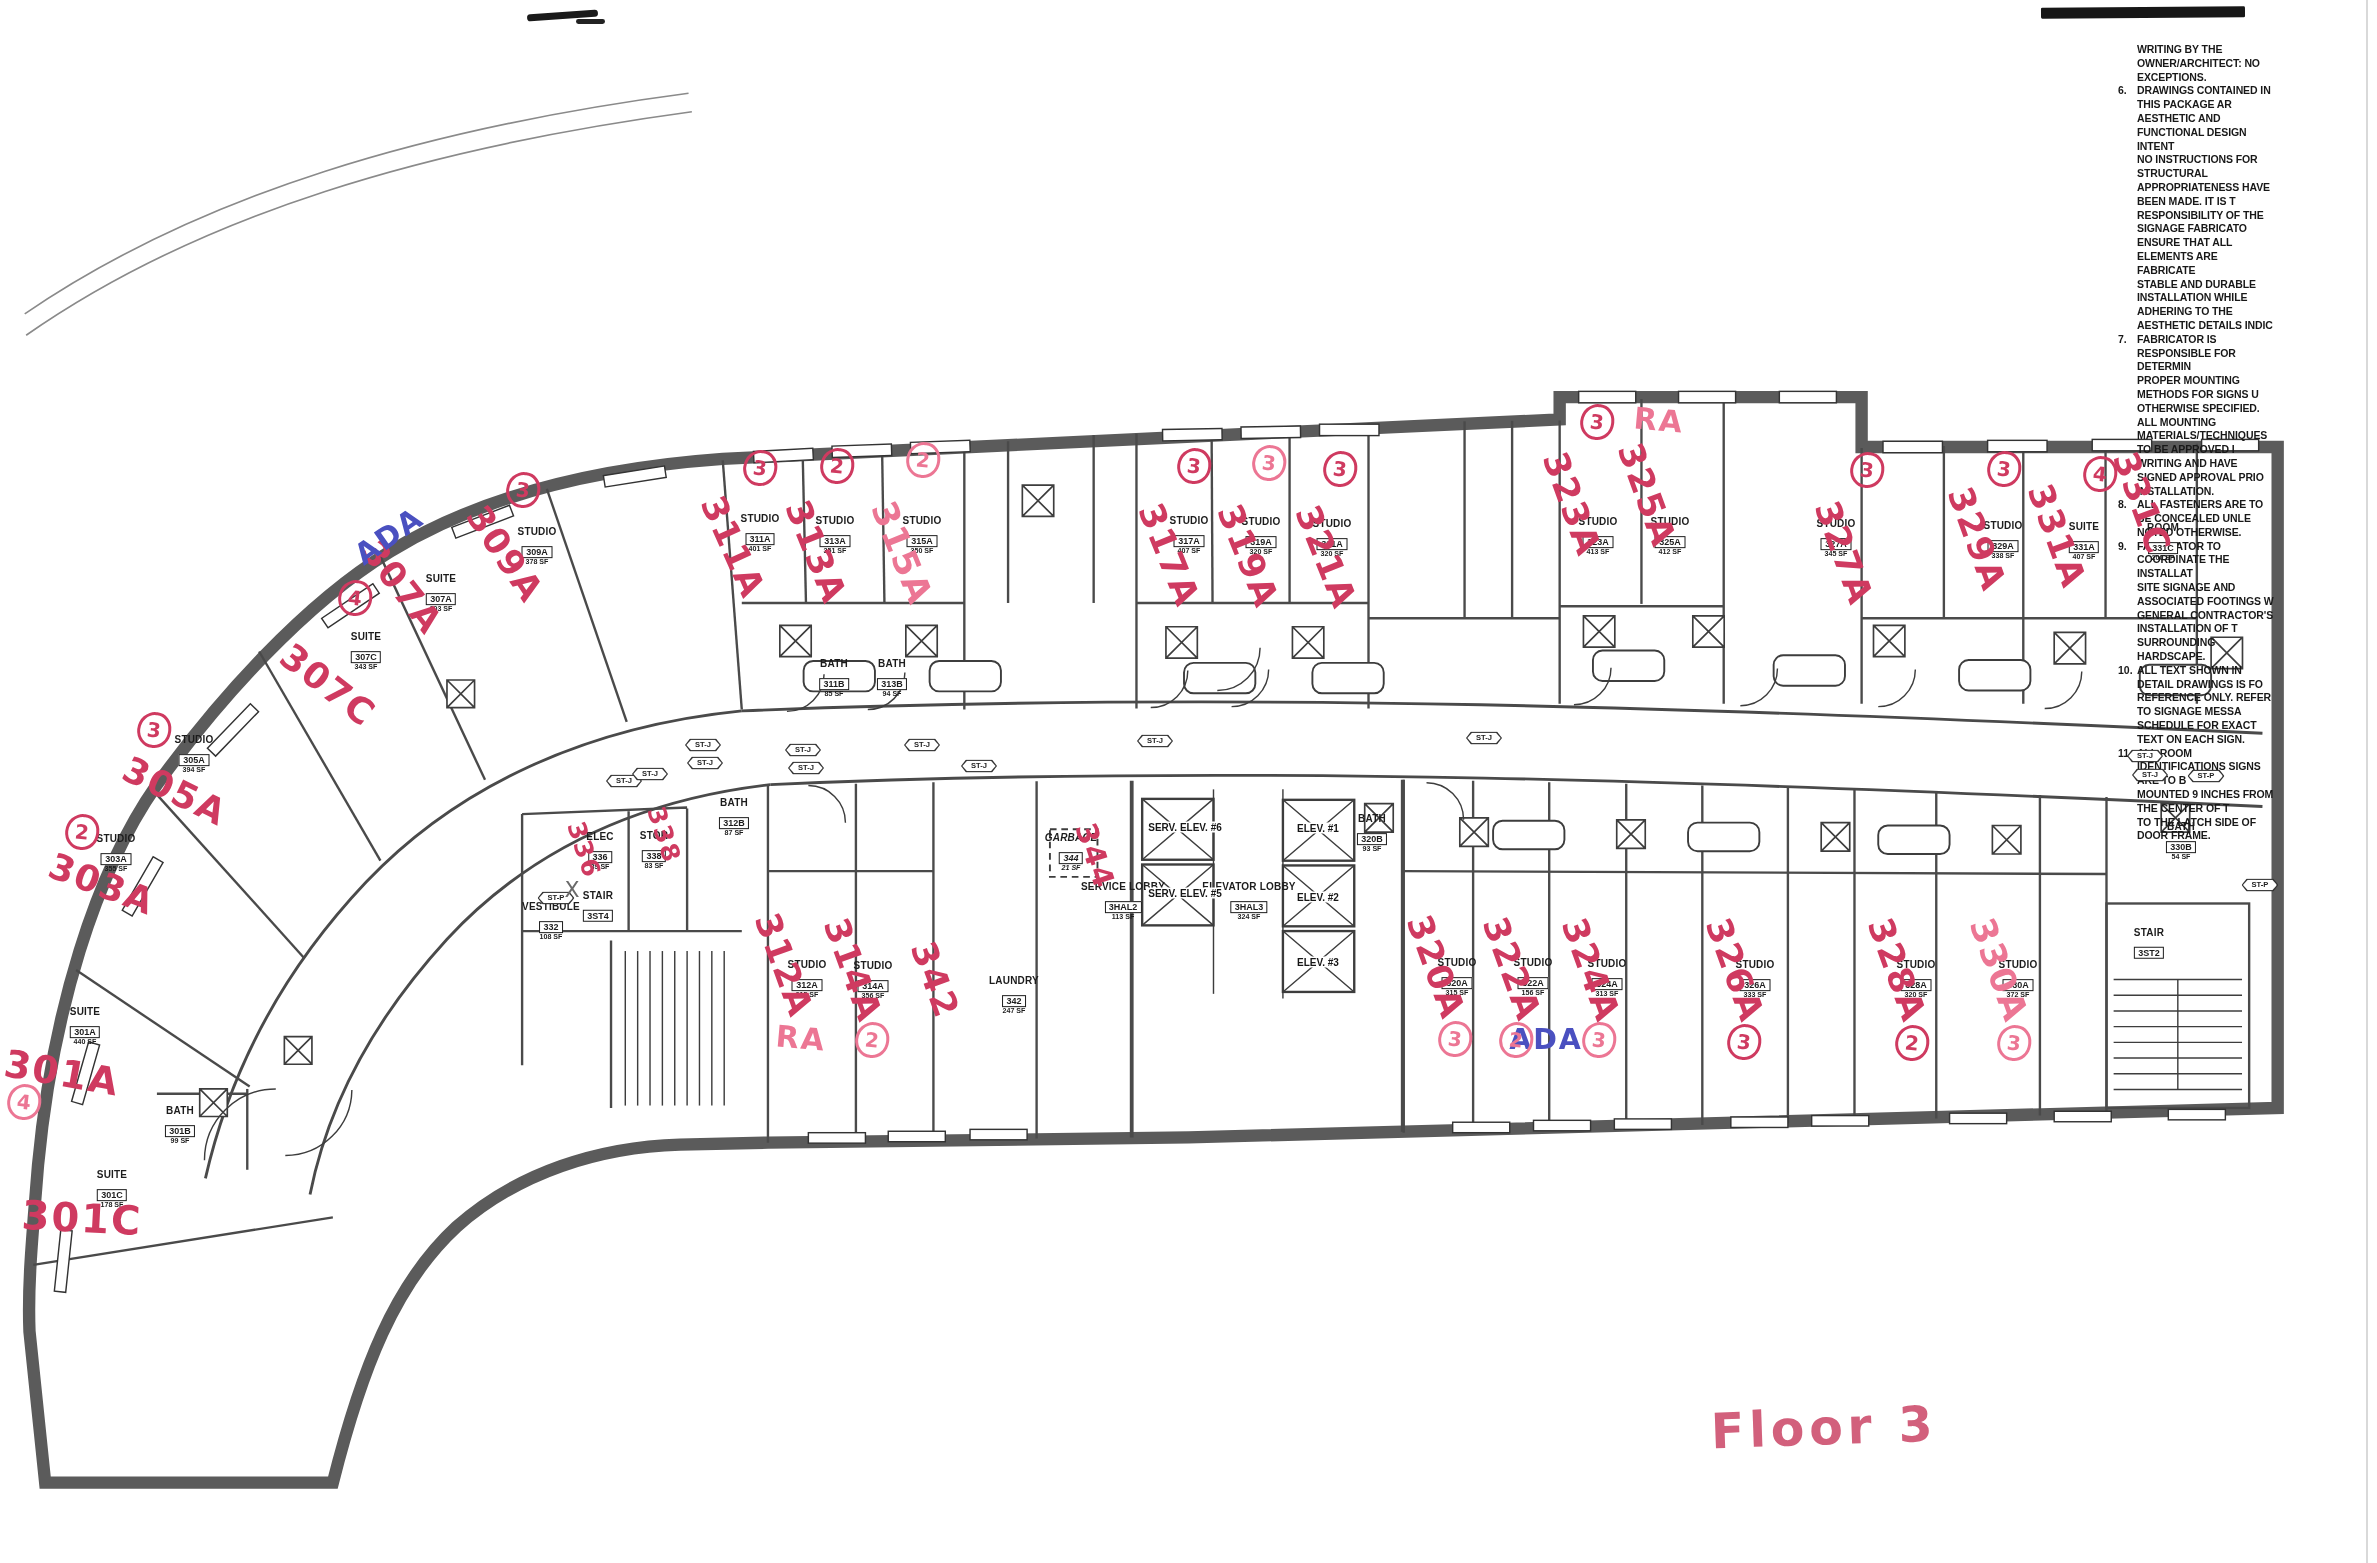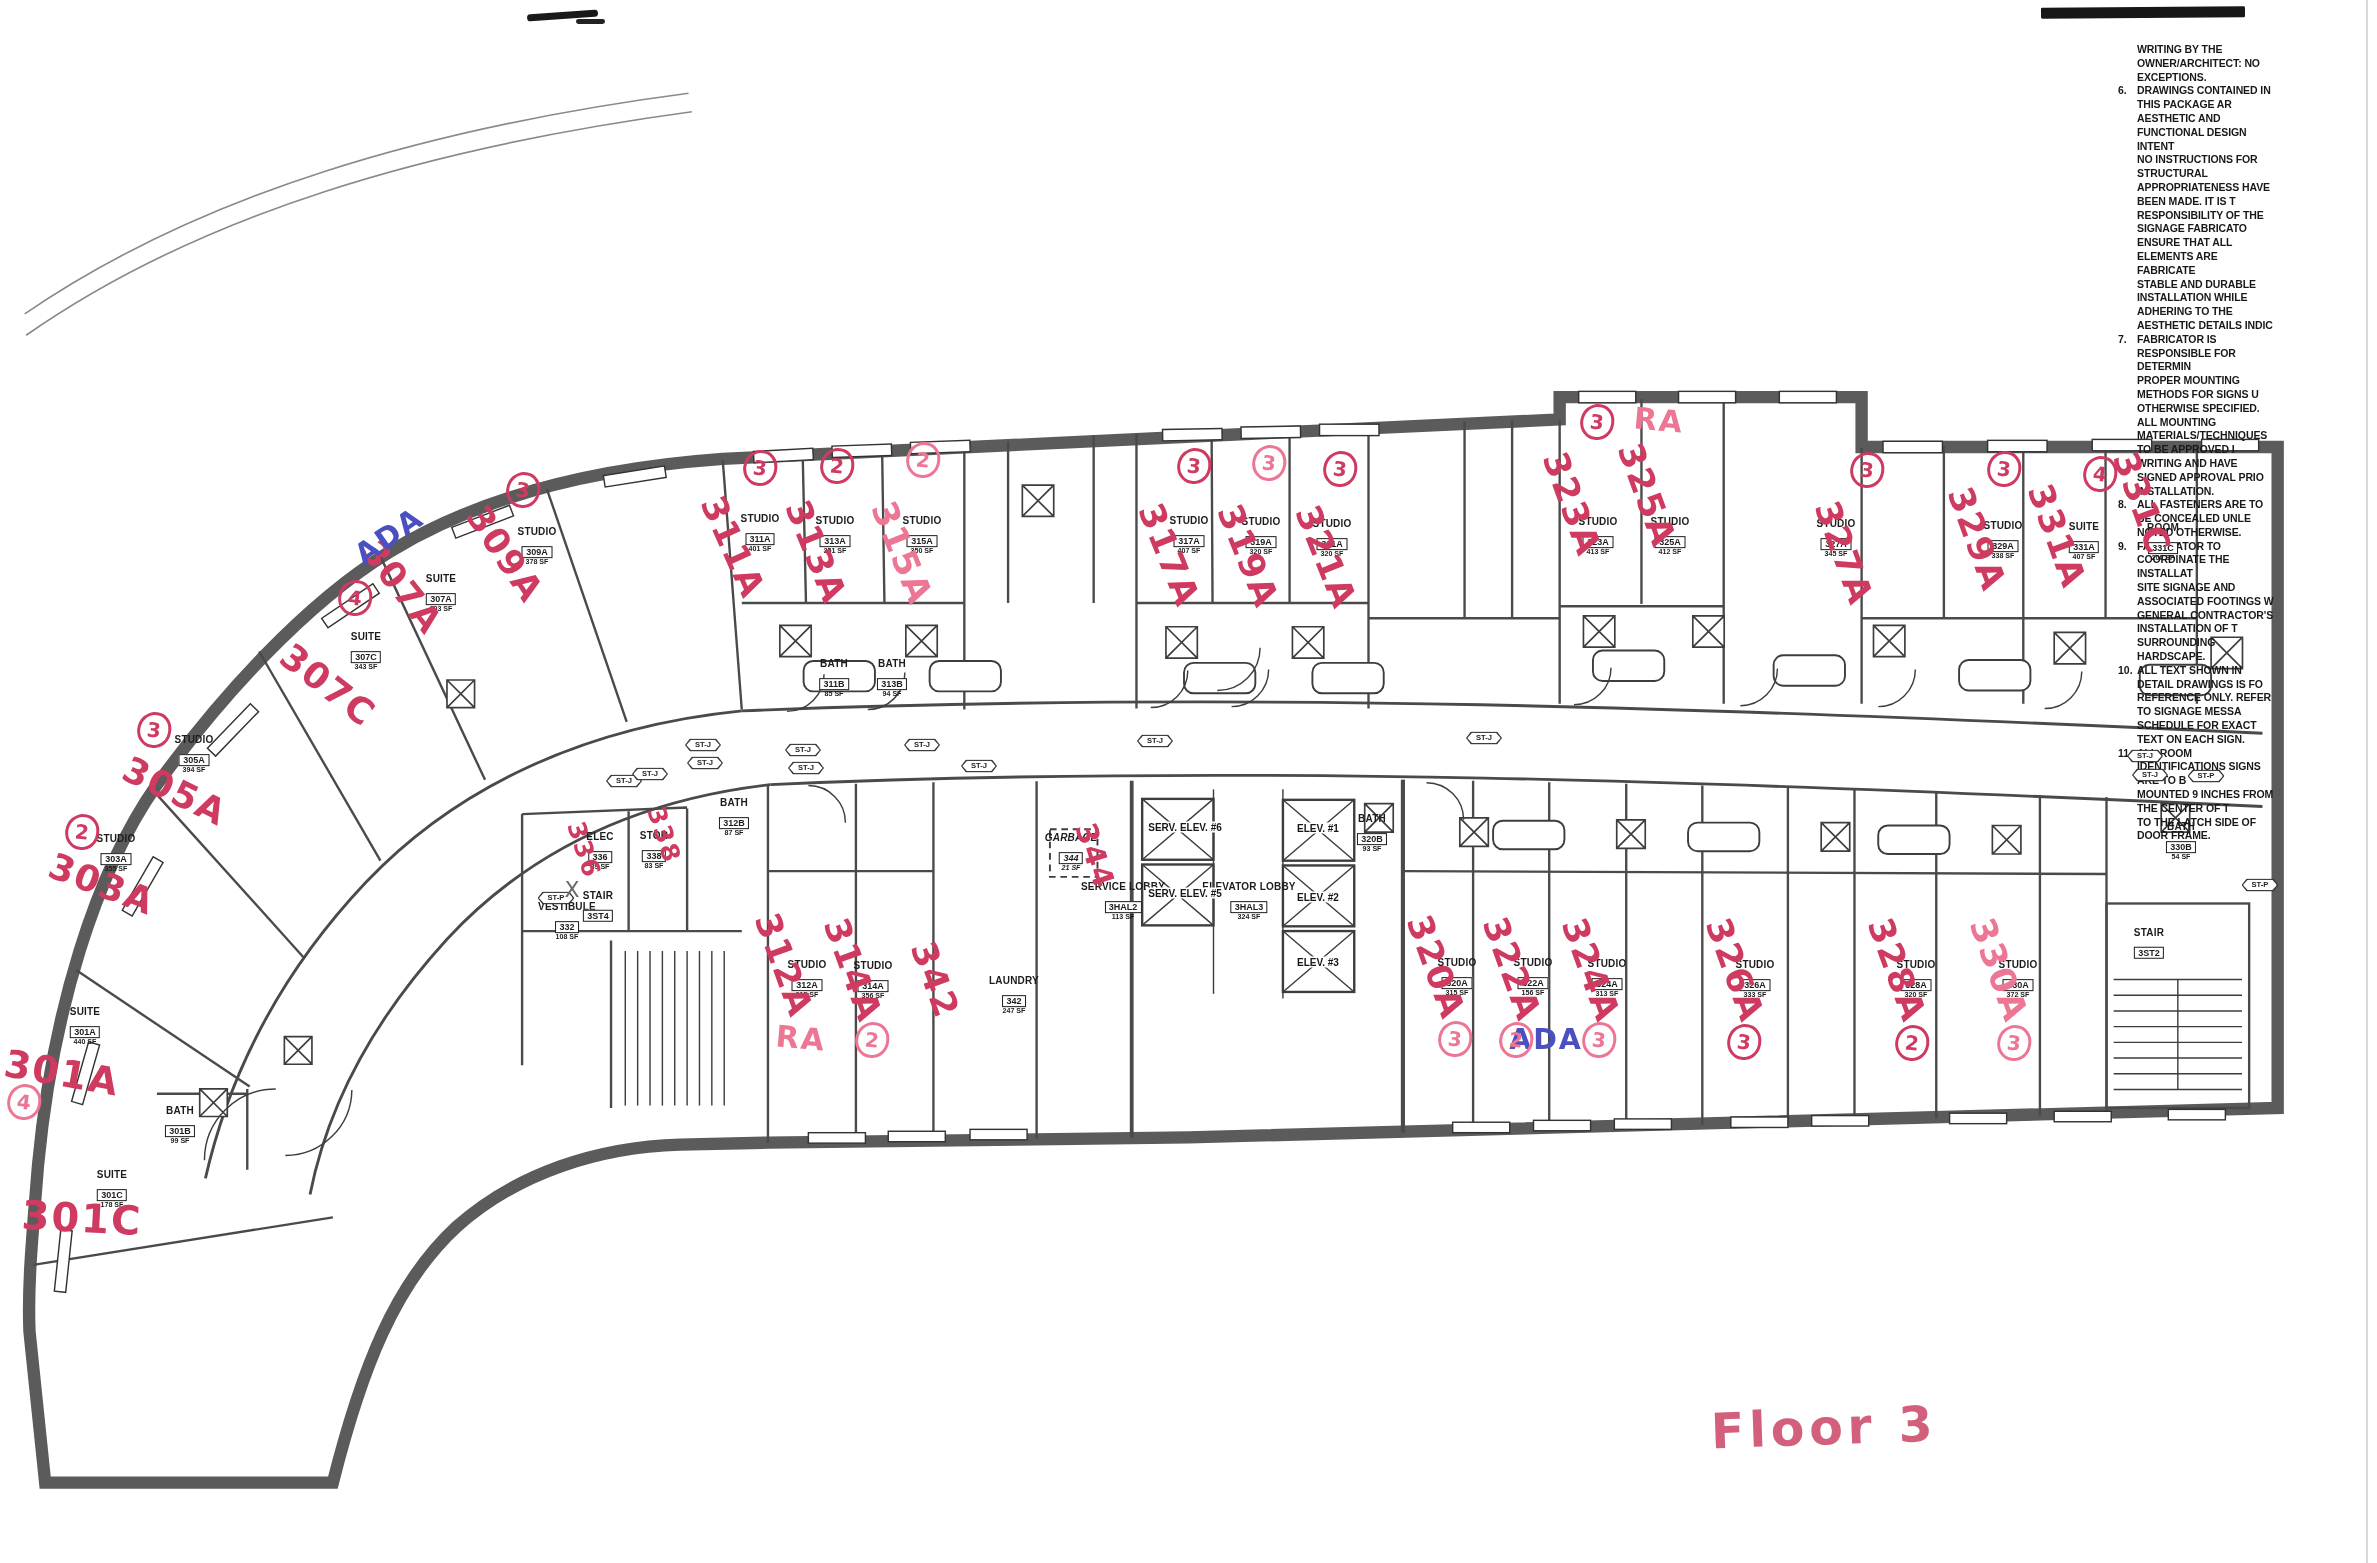--- a/index.html
+++ b/index.html
@@ -359,21 +359,21 @@
       <div class="tag" style="left: 892px; top: 679px;"><span class="tt">BATH</span><br><span class="tid">313B</span><span class="tsf">94 SF</span></div>
       <div class="tag" style="left: 734px; top: 818px;"><span class="tt">BATH</span><br><span class="tid">312B</span><span class="tsf">87 SF</span></div>
       <div class="tag" style="left: 1372px; top: 834px;"><span class="tt">BATH</span><br><span class="tid">320B</span><span class="tsf">93 SF</span></div>
       <div class="tag" style="left: 2181px; top: 842px;"><span class="tt">BATH</span><br><span class="tid">330B</span><span class="tsf">54 SF</span></div>
       <div class="tag" style="left: 807px; top: 980px;"><span class="tt">STUDIO</span><br><span class="tid">312A</span><span class="tsf">315 SF</span></div>
       <div class="tag" style="left: 873px; top: 981px;"><span class="tt">STUDIO</span><br><span class="tid">314A</span><span class="tsf">356 SF</span></div>
       <div class="tag" style="left: 976px; top: 996px; margin-left: 38px;"><span class="tt">LAUNDRY</span><br><span class="tid">342</span><span class="tsf">247 SF</span></div>
       <div class="tag" style="left: 1071px; top: 853px; font-style: italic;"><span class="tt">GARBAGE</span><br><span class="tid">344</span><span class="tsf">21 SF</span></div>
       <div class="tag" style="left: 1123px; top: 902px;"><span class="tt">SERVICE LOBBY</span><br><span class="tid">3HAL2</span><span class="tsf">113 SF</span></div>
       <div class="tag" style="left: 1249px; top: 902px;"><span class="tt">ELEVATOR LOBBY</span><br><span class="tid">3HAL3</span><span class="tsf">324 SF</span></div>
-      <div class="tag" style="left: 567px; top: 922px; text-align: center;"><span class="tt">VESTIBULE</span><br><span class="tid">332</span><span class="tsf">108 SF</span></div>
+      <div class="tag" style="left: 551px; top: 922px; text-align: center;"><span class="tt">VESTIBULE</span><br><span class="tid">332</span><span class="tsf">108 SF</span></div>
       <div class="tag" style="left: 598px; top: 907px;"><span class="tt">STAIR</span><br><span class="tid">3ST4</span></div>
       <div class="tag" style="left: 600px; top: 852px;"><span class="tt">ELEC</span><br><span class="tid">336</span><span class="tsf">89 SF</span></div>
       <div class="tag" style="left: 654px; top: 851px;"><span class="tt">STOR</span><br><span class="tid">338</span><span class="tsf">83 SF</span></div>
       <div class="tag" style="left: 2149px; top: 944px;"><span class="tt">STAIR</span><br><span class="tid">3ST2</span></div>
       <div class="tag" style="left: 1457px; top: 978px;"><span class="tt">STUDIO</span><br><span class="tid">320A</span><span class="tsf">315 SF</span></div>
       <div class="tag" style="left: 1533px; top: 978px;"><span class="tt">STUDIO</span><br><span class="tid">322A</span><span class="tsf">156 SF</span></div>
       <div class="tag" style="left: 1607px; top: 979px;"><span class="tt">STUDIO</span><br><span class="tid">324A</span><span class="tsf">313 SF</span></div>
       <div class="tag" style="left: 1755px; top: 980px;"><span class="tt">STUDIO</span><br><span class="tid">326A</span><span class="tsf">333 SF</span></div>
       <div class="tag" style="left: 1916px; top: 980px;"><span class="tt">STUDIO</span><br><span class="tid">328A</span><span class="tsf">320 SF</span></div>
       <div class="tag" style="left: 2018px; top: 980px;"><span class="tt">STUDIO</span><br><span class="tid">330A</span><span class="tsf">372 SF</span></div>

